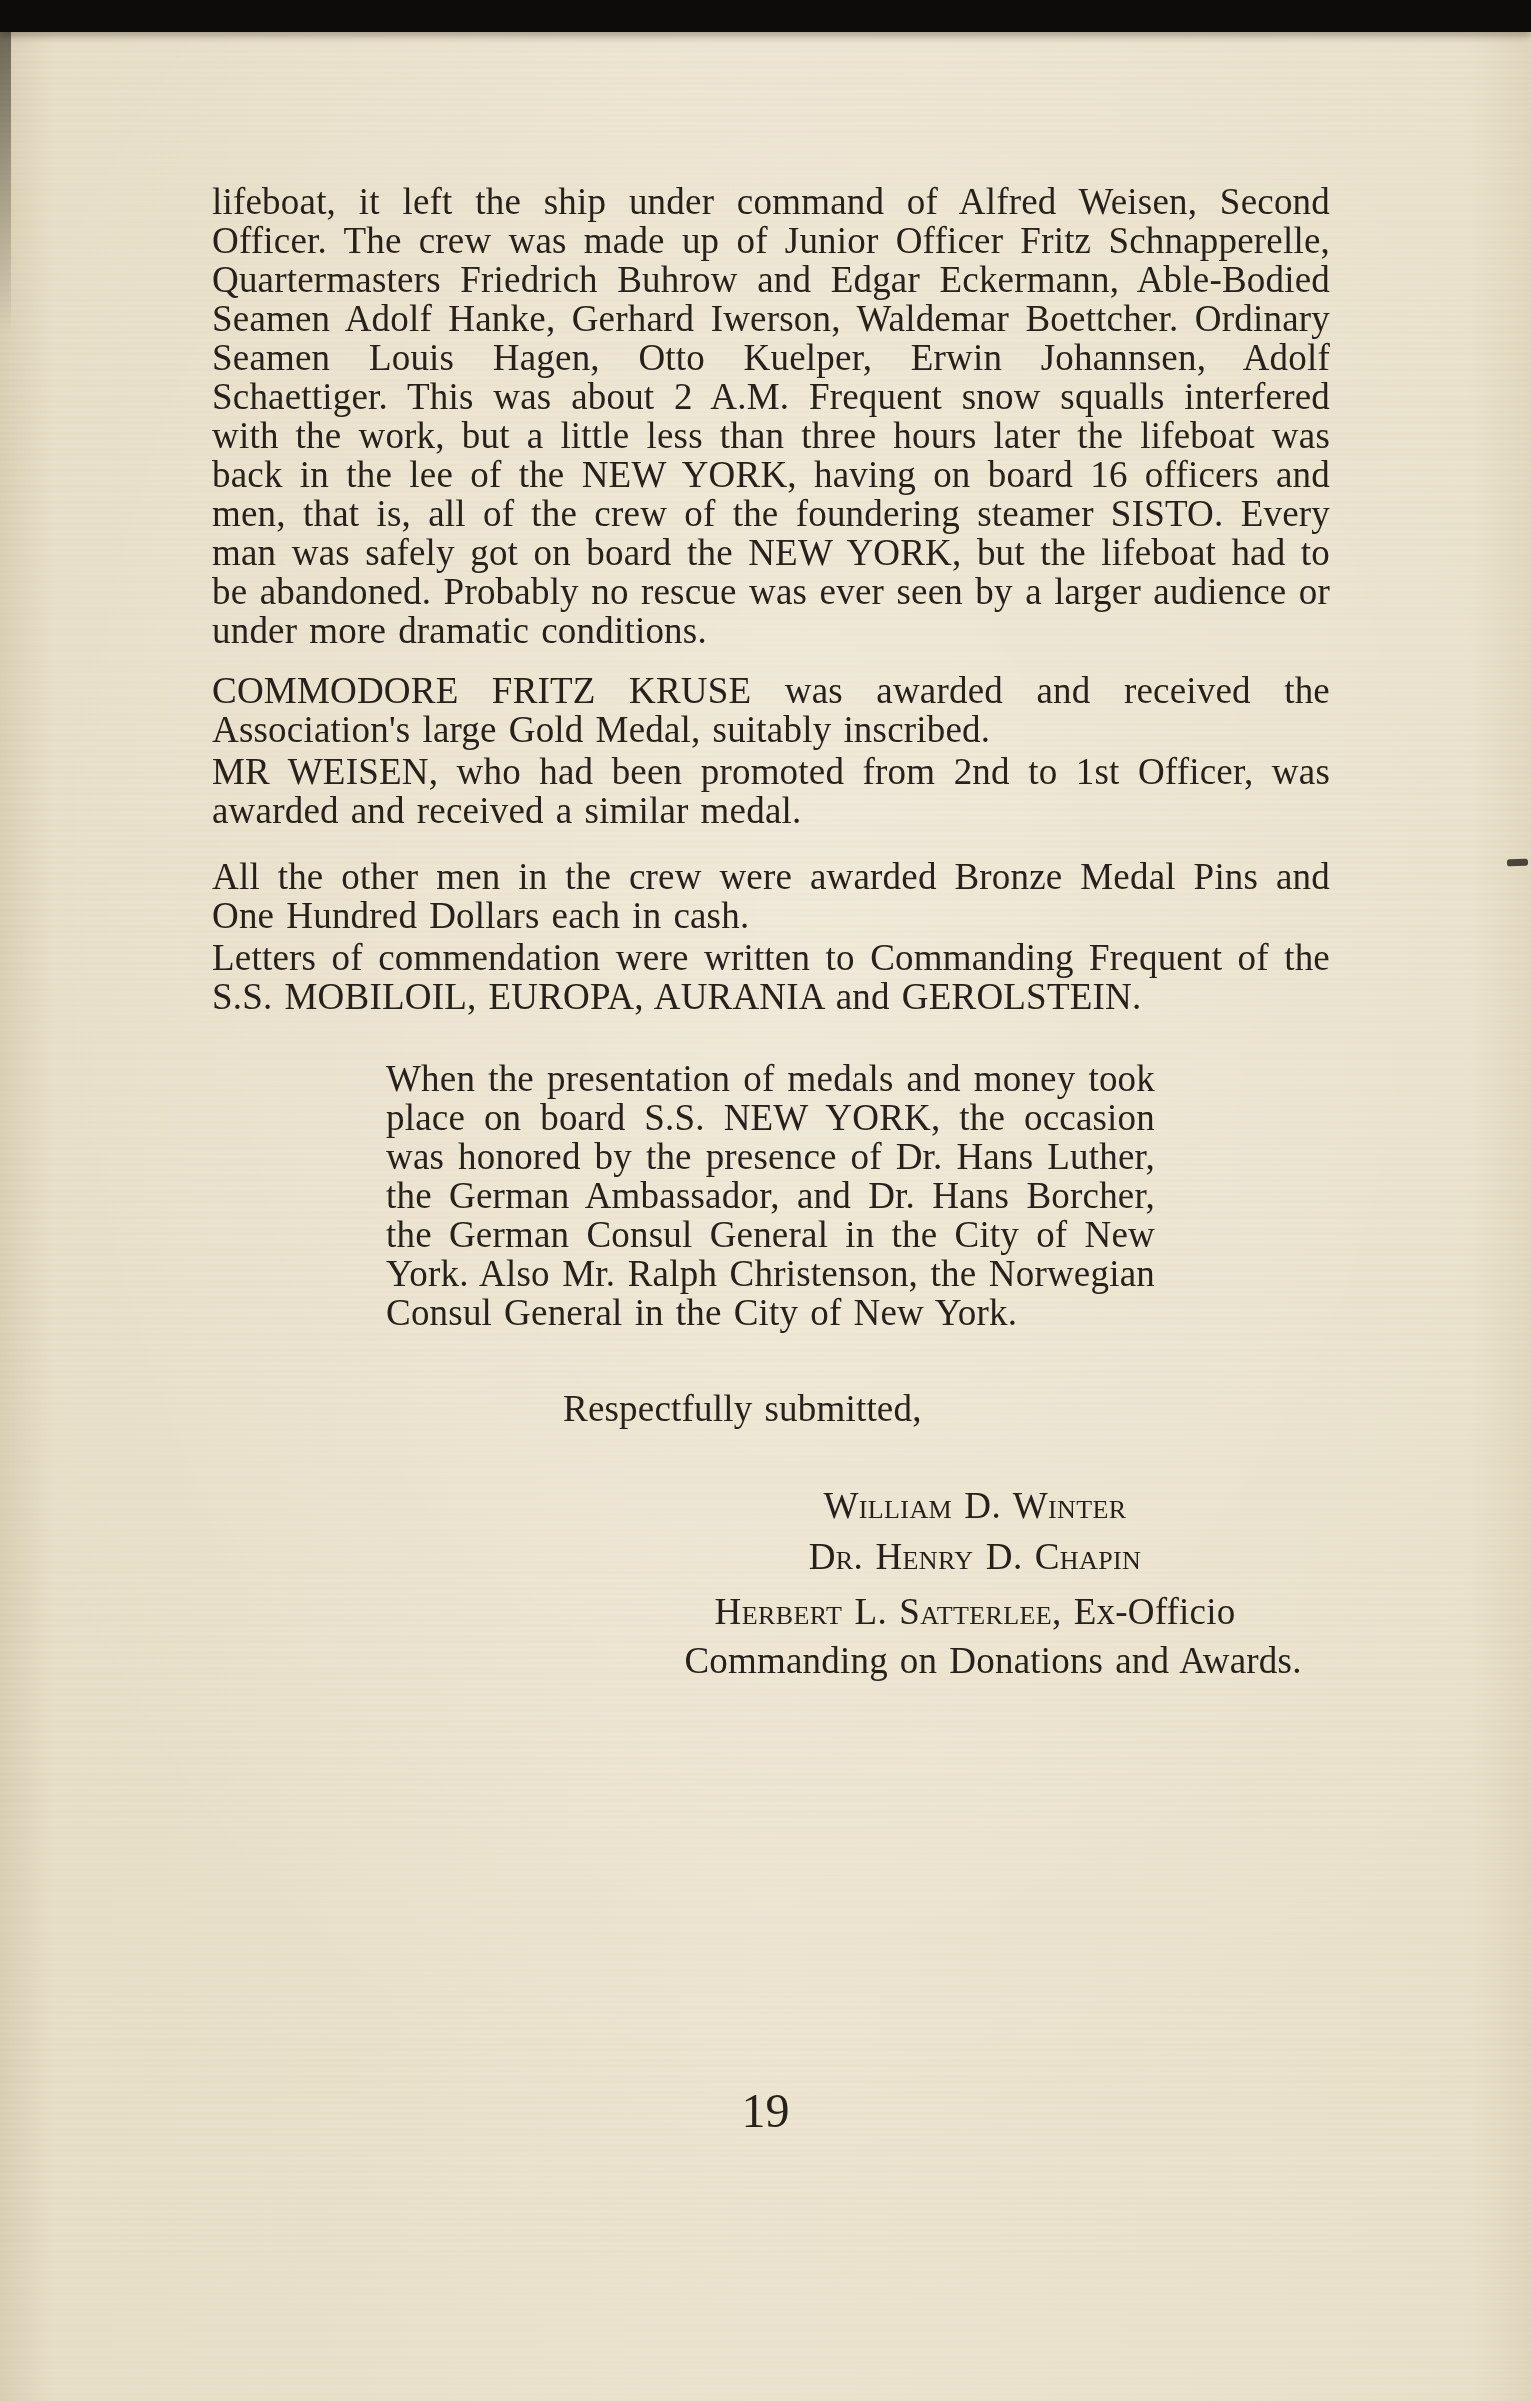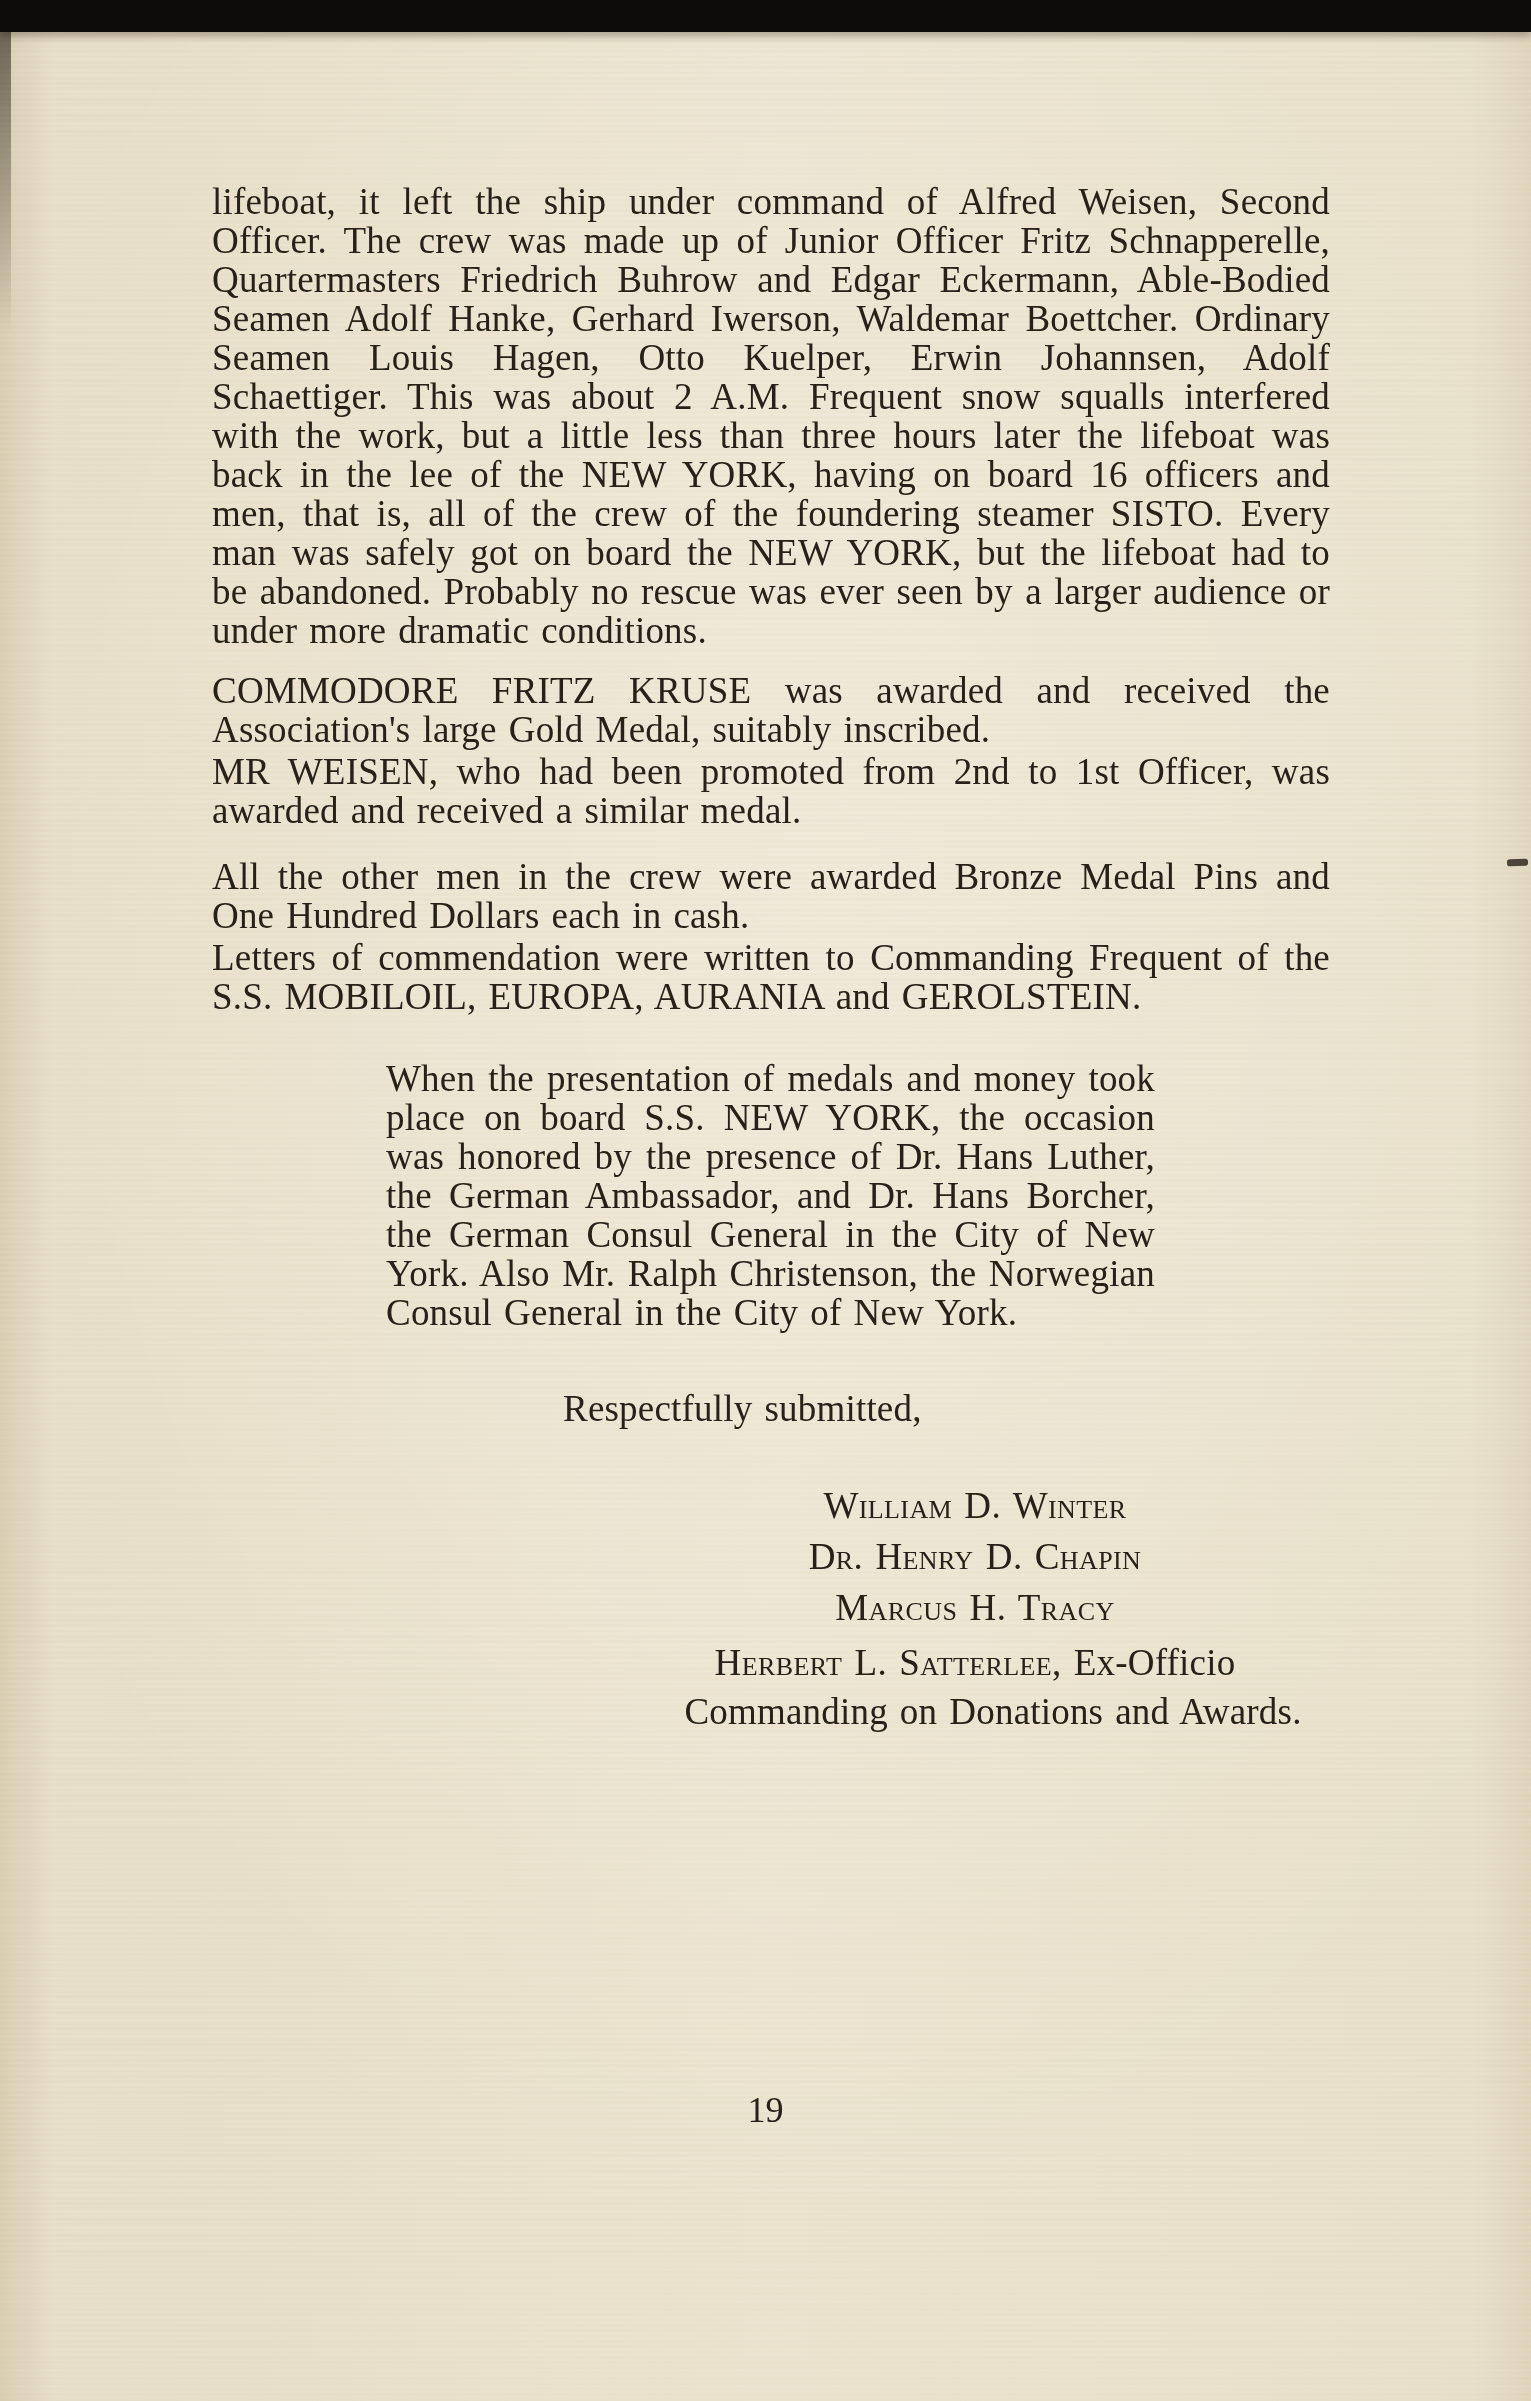--- a/index.html
+++ b/index.html
@@ -86,21 +86,21 @@
   .committee-line {
     margin-left: 36px;
     line-height: 48px;
     white-space: nowrap;
   }
   .page-number {
     position: absolute;
     top: 2091px; left: 0;
     width: 100%;
     text-align: center;
-    font-size: 36px;
+    font-size: 48px;
     line-height: 39px;
   }
 </style>
 </head>
 <body>
 
 <div class="paper-grain"></div>
 <div class="top-bar"></div>
 <div class="left-edge-shadow"></div>
 <div class="right-edge-mark"></div>
@@ -122,23 +122,20 @@
 
   <p class="closing">Respectfully submitted,</p>
 
   <div class="sig-block">
     <div class="sig-line">
       <span class="sig-name">William D. Winter</span>
     </div>
     <div class="sig-line">
       <span class="sig-name">Dr. Henry D. Chapin</span>
     </div>
-    <div class="sig-line">
-      <span class="sig-name">Marcus H. Tracy</span>
-    </div>
     <div class="sig-line sig-line-gap">
       <span class="sig-name">Herbert L. Satterlee,</span>
       <span class="ex-officio">Ex-Officio</span>
     </div>
     <div class="committee-line">Commanding on Donations and Awards.</div>
   </div>
 
 </div>
 
 <div class="page-number">19</div>

